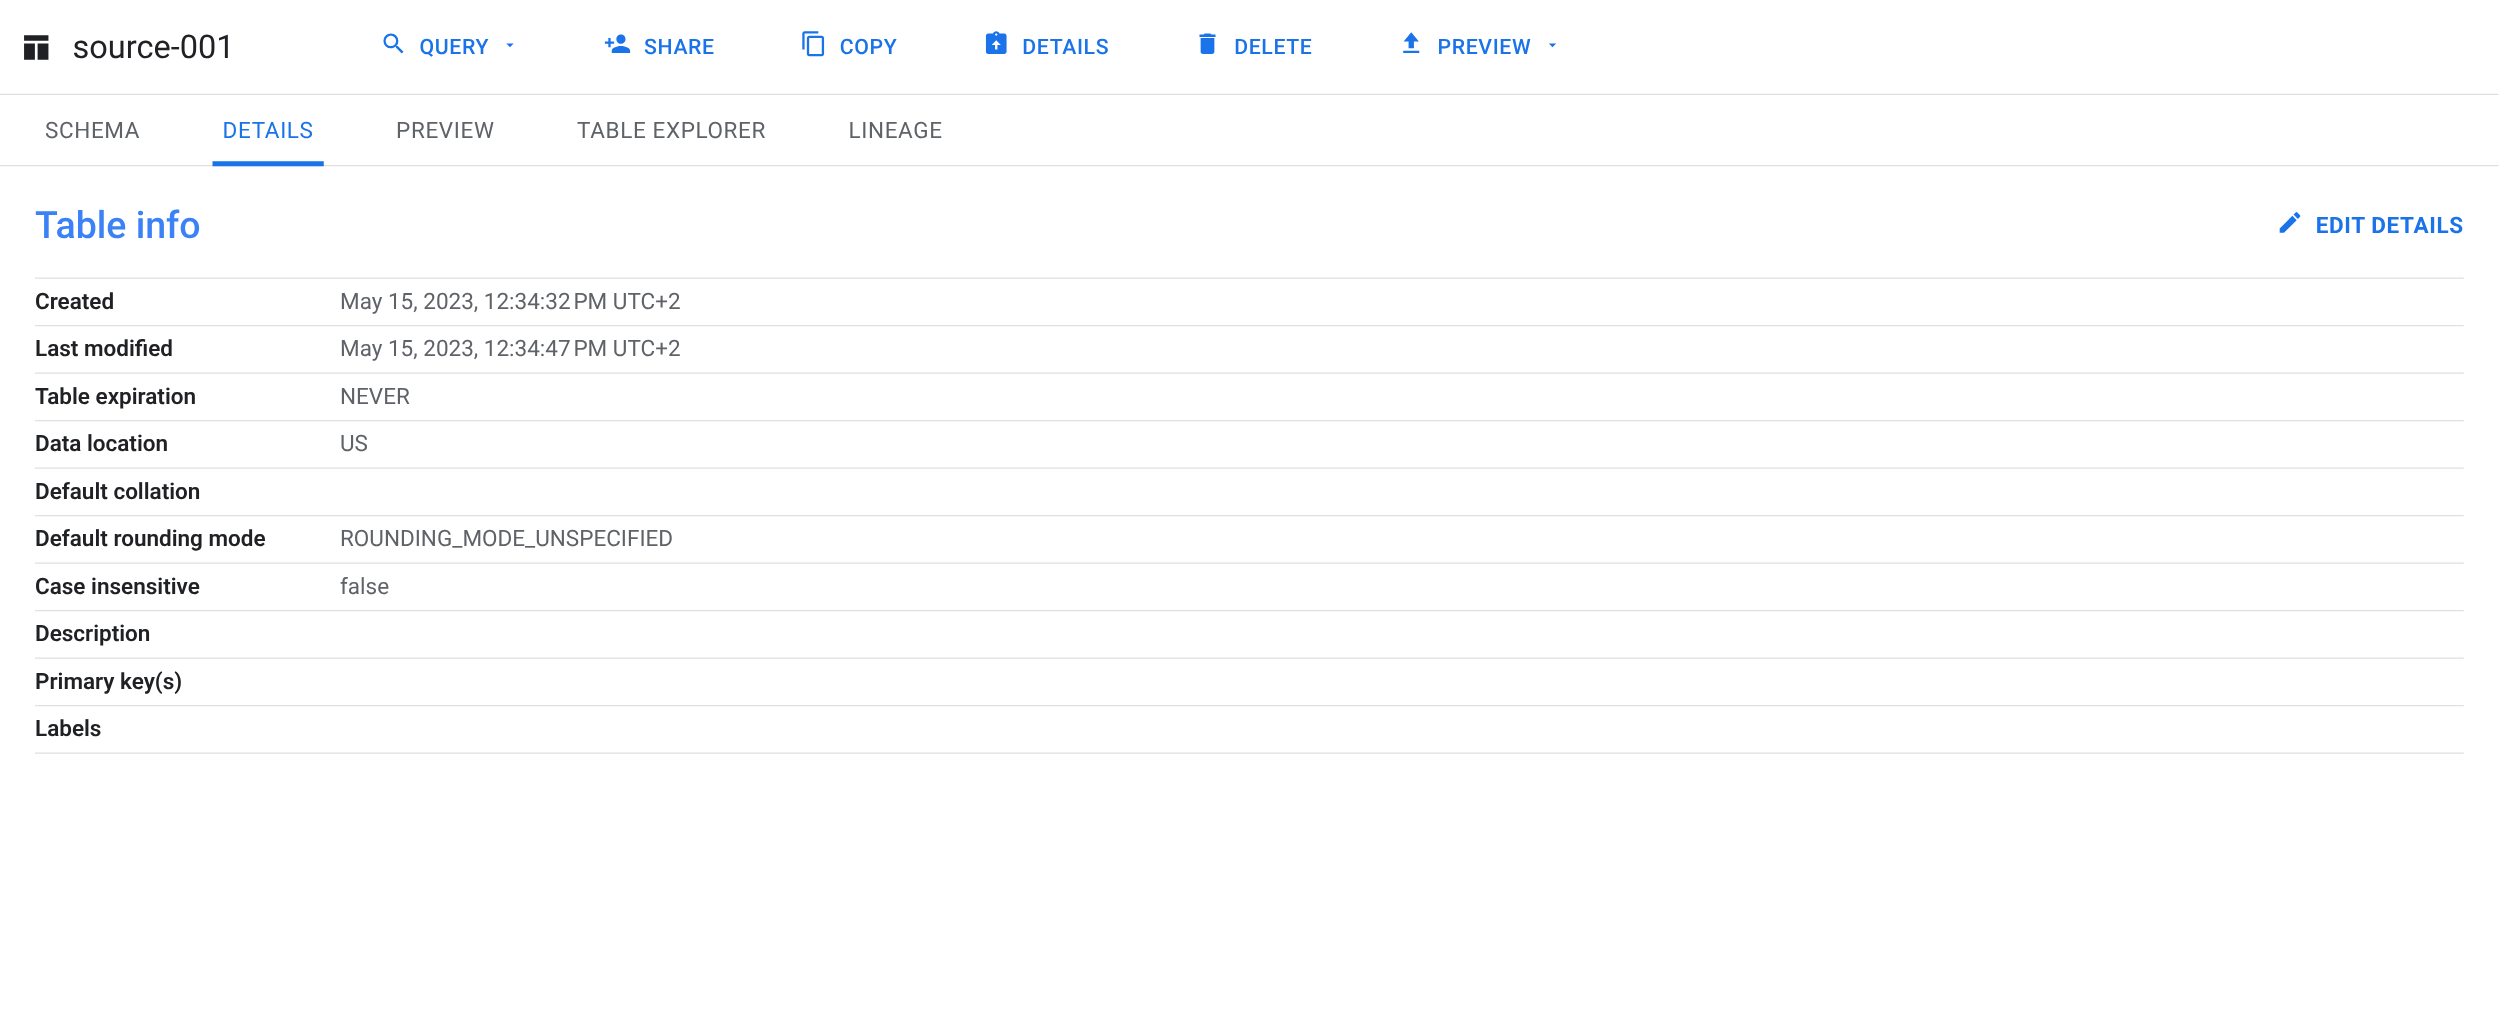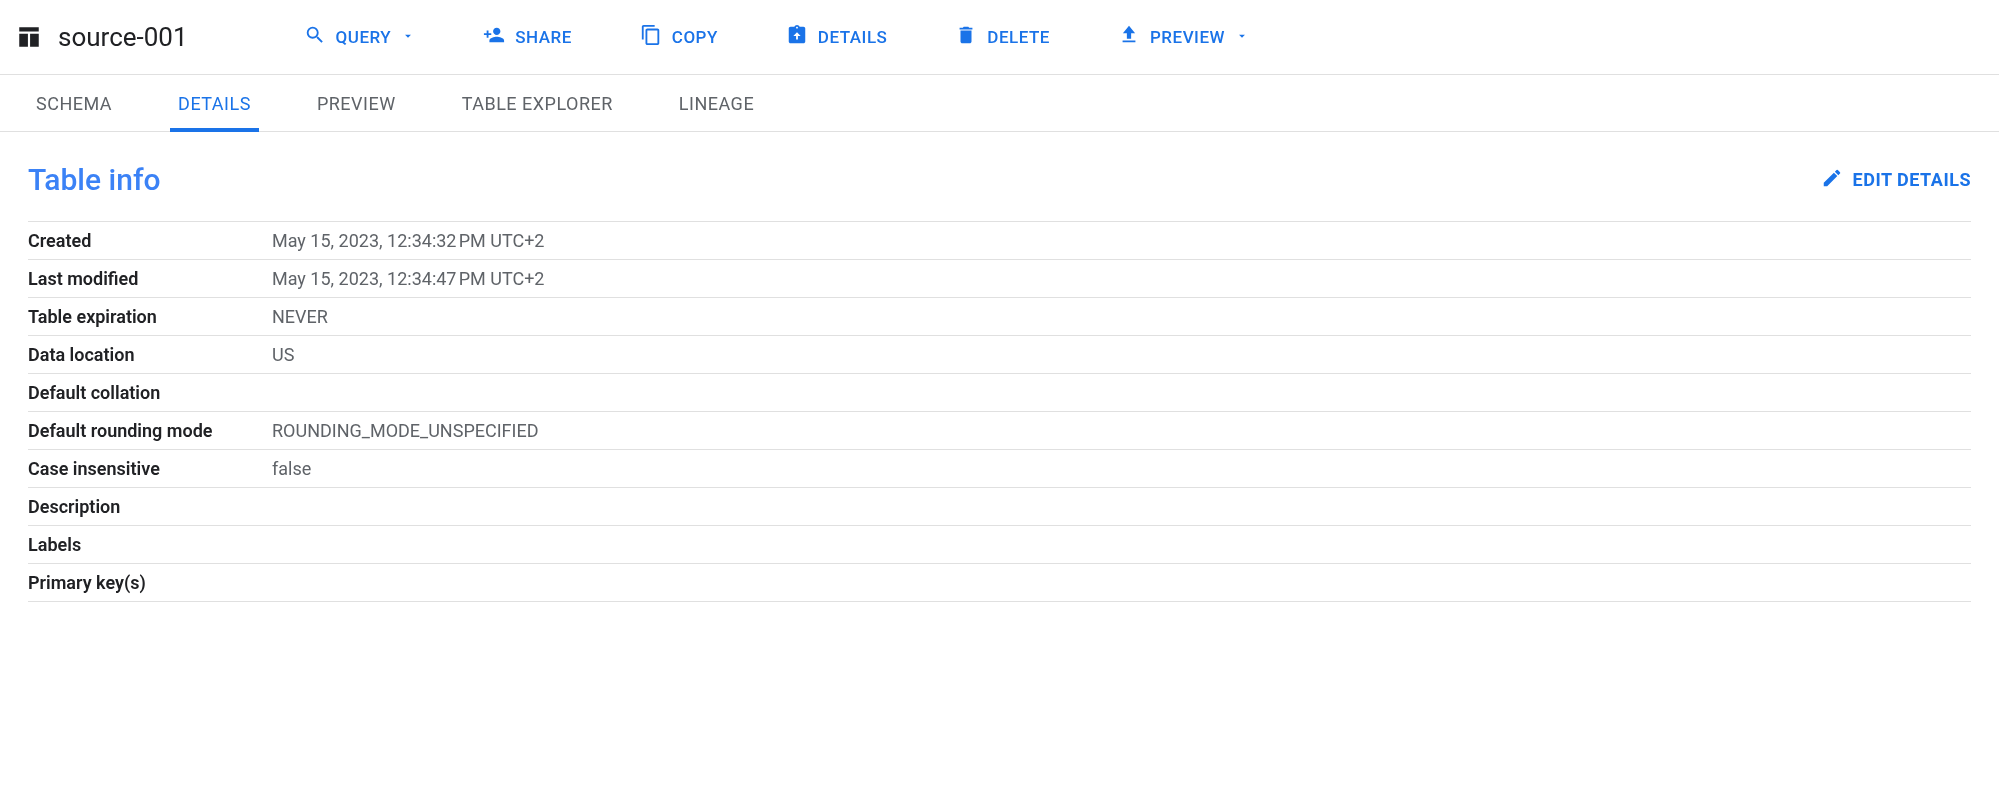--- a/index.html
+++ b/index.html
@@ -265,22 +265,22 @@
         </tr>
         <tr class="info-row">
           <td class="info-label">Case insensitive</td>
           <td class="info-value">false</td>
         </tr>
         <tr class="info-row">
           <td class="info-label">Description</td>
           <td class="info-value"></td>
         </tr>
         <tr class="info-row">
+          <td class="info-label">Primary key(s)</td>
+          <td class="info-value"></td>
+        </tr>
+        <tr class="info-row">
           <td class="info-label">Labels</td>
-          <td class="info-value"></td>
-        </tr>
-        <tr class="info-row">
-          <td class="info-label">Primary key(s)</td>
           <td class="info-value"></td>
         </tr>
       </tbody>
   </table>
 </div>
 
 </body></html>

